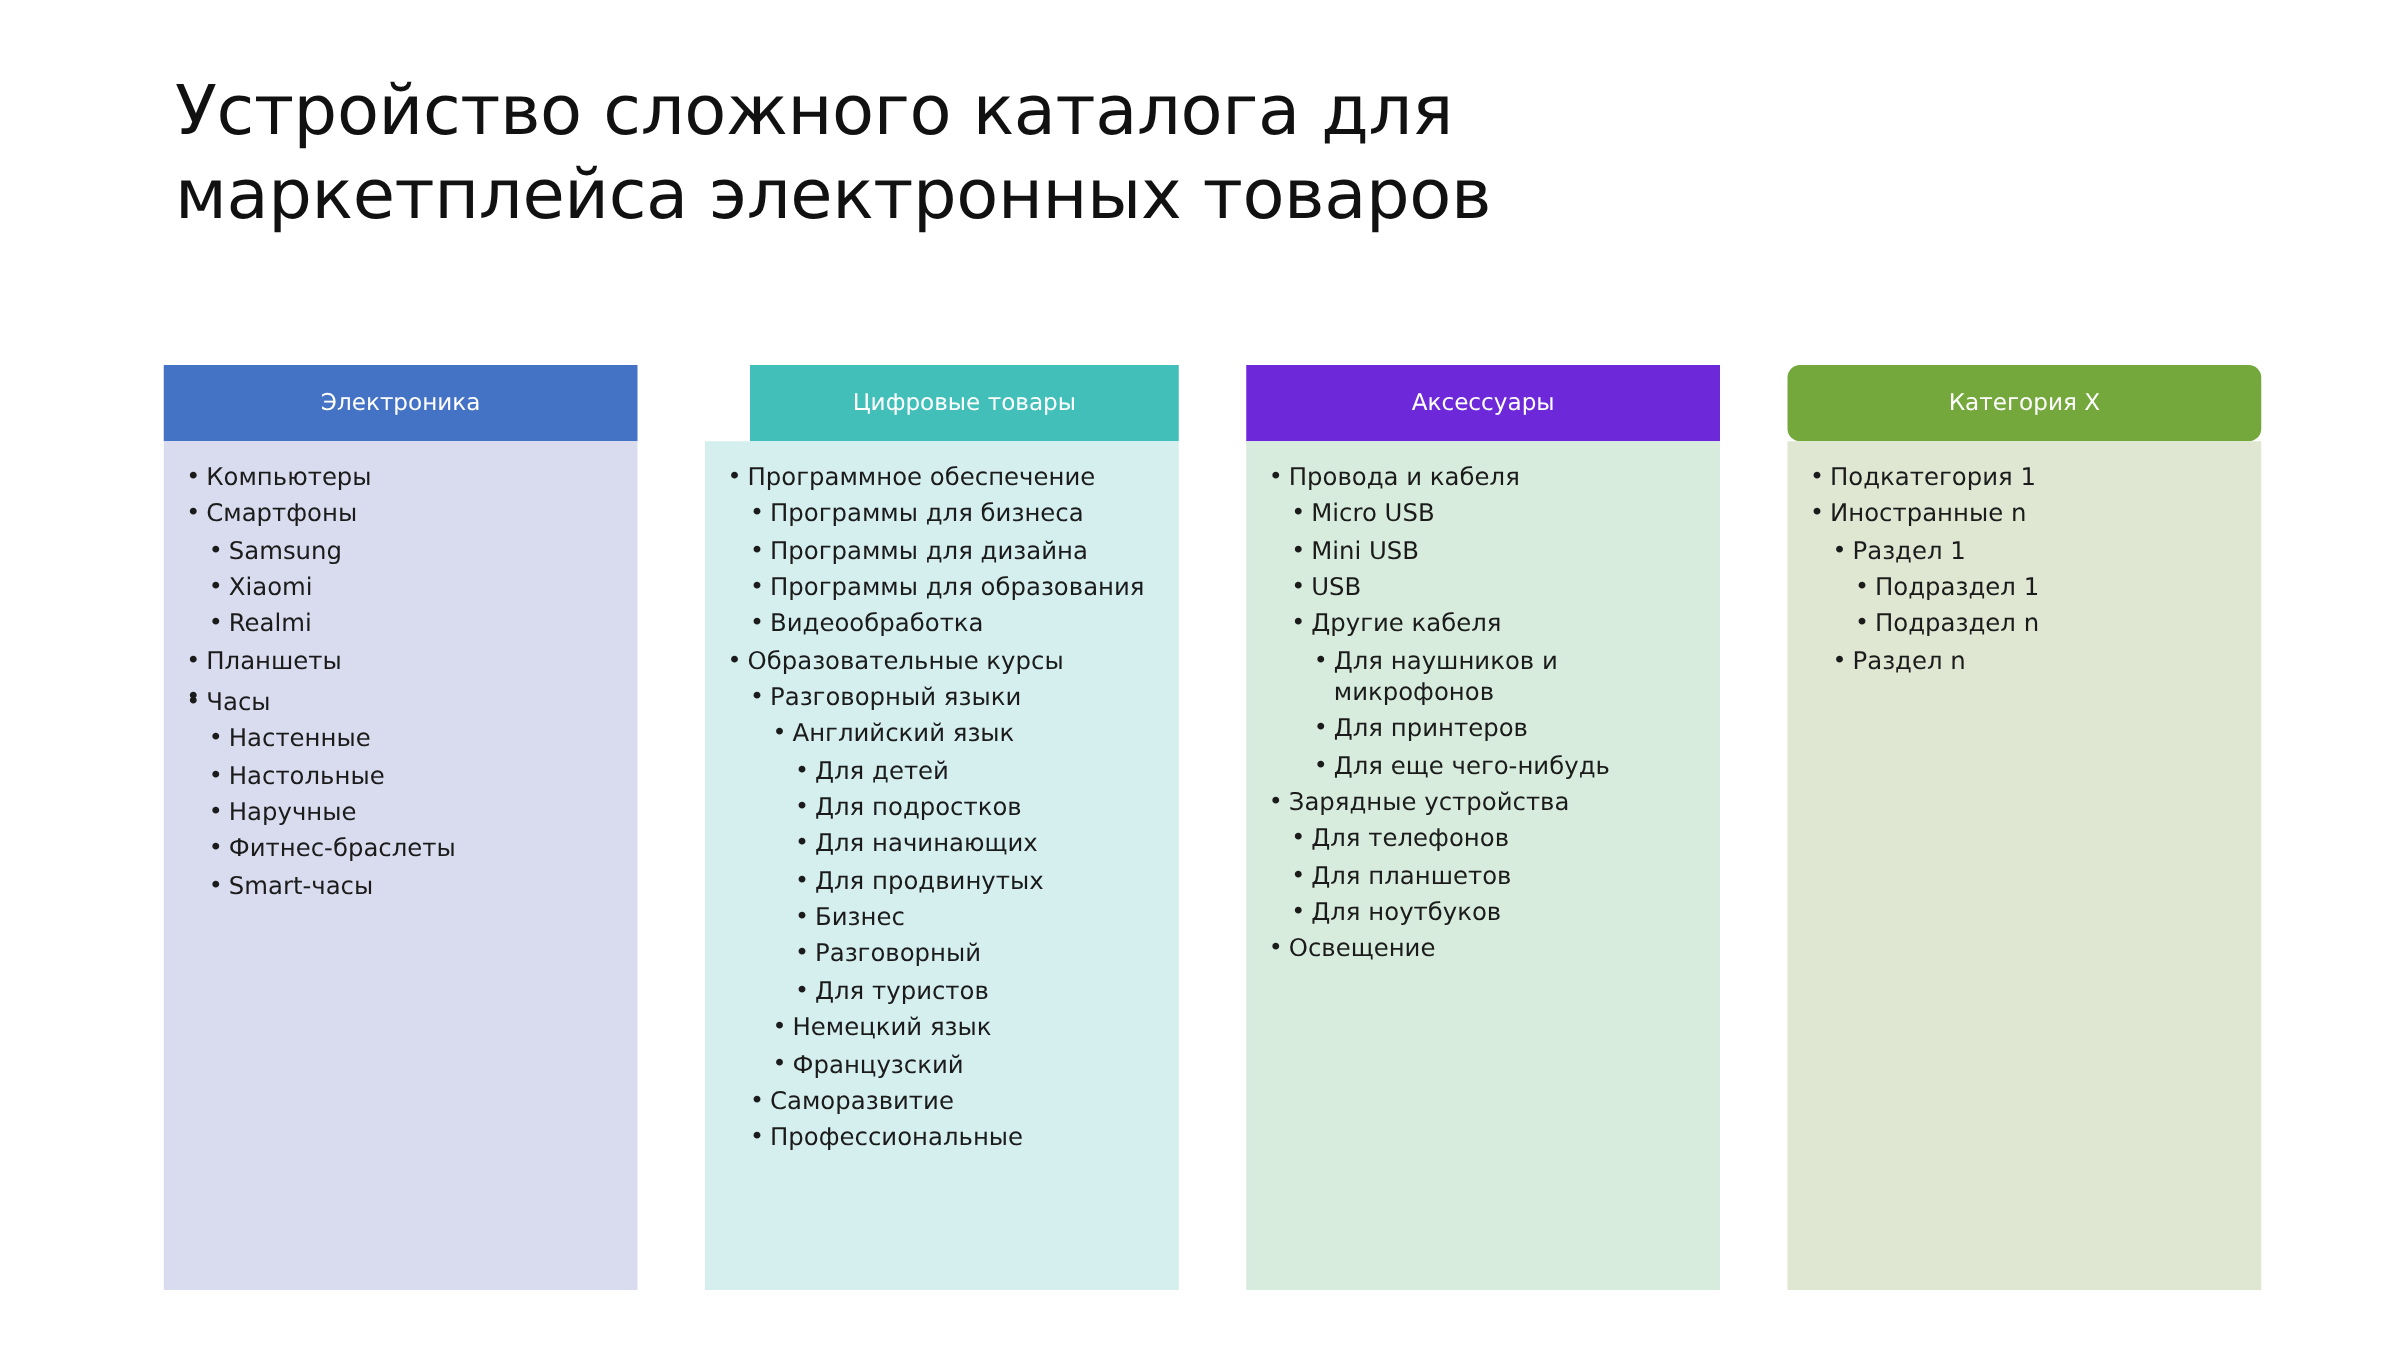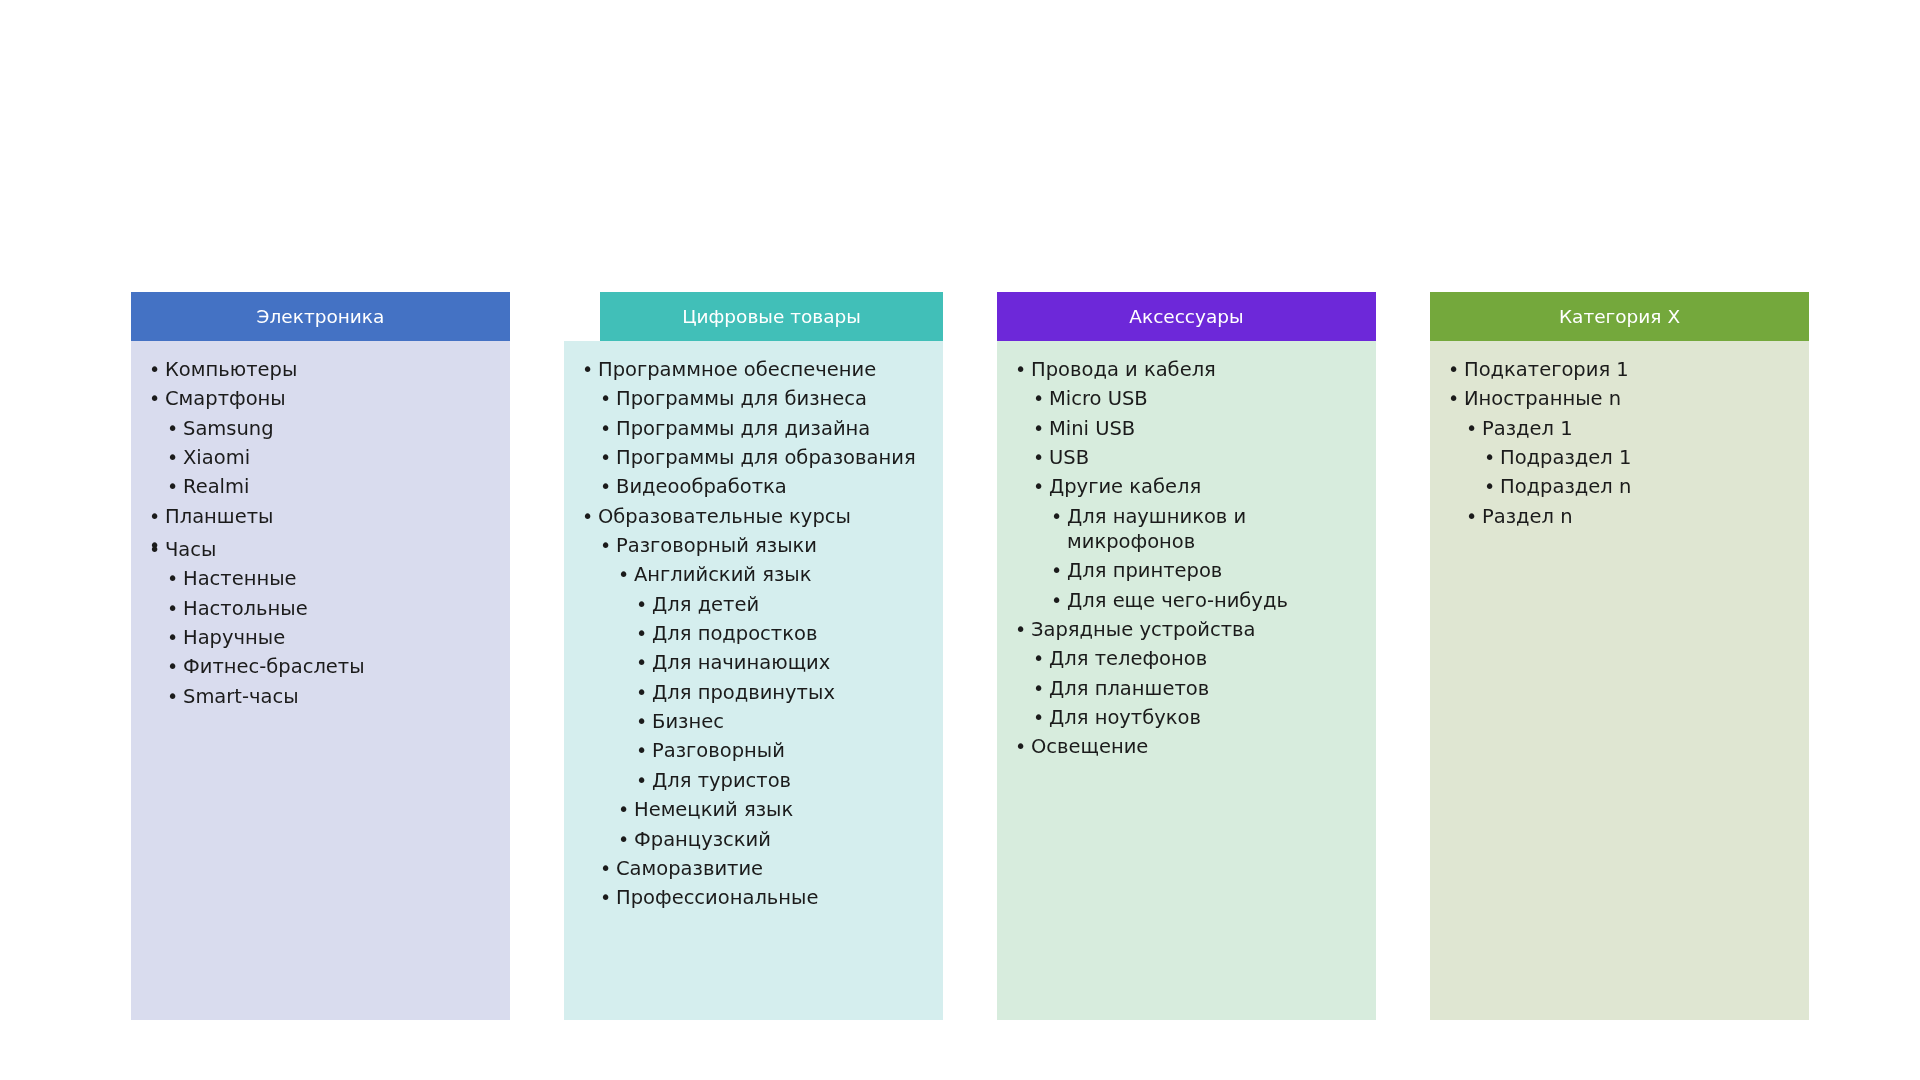--- a/index.html
+++ b/index.html
@@ -40,21 +40,21 @@
     gap: 0;
   }
   .col {
     width: 379px;
     margin-right: 54px;
     display: flex;
     flex-direction: column;
   }
   .col:last-child { margin-right: 0; }
   .col-head {
-    height: 49px;
+    height: 61px;
     display: flex;
     align-items: center;
     justify-content: center;
     color: #ffffff;
     font-size: 18.5px;
     font-weight: 400;
   }
   .col-body {
     padding: 14px 14px 20px 14px;
     flex: 1 1 auto;
@@ -87,20 +87,21 @@
   .d1 { margin-left: 0px; }
   .d2 { margin-left: 18px; }
   .d3 { margin-left: 36px; }
   .d4 { margin-left: 54px; }
 </style>
 </head>
 <body>
 
 <div class="slide">
 
+  <div class="slide-title">Устройство сложного каталога для маркетплейса электронных товаров</div>
 
   <div class="columns">
 
     <div class="col col-0">
       <div class="col-head" style="background: rgb(68, 114, 196);">Электроника</div>
       <div class="col-body" style="background: rgb(217, 220, 238);">
         <ul class="lvl">
             <li class="item d1"><span class="bul">•</span><span>Компьютеры</span></li>
             <li class="item d1"><span class="bul">•</span><span>Смартфоны</span></li>
             <li class="item d2"><span class="bul">•</span><span>Samsung</span></li>
@@ -160,21 +161,21 @@
             <li class="item d1"><span class="bul">•</span><span>Зарядные устройства</span></li>
             <li class="item d2"><span class="bul">•</span><span>Для телефонов</span></li>
             <li class="item d2"><span class="bul">•</span><span>Для планшетов</span></li>
             <li class="item d2"><span class="bul">•</span><span>Для ноутбуков</span></li>
             <li class="item d1"><span class="bul">•</span><span>Освещение</span></li>
           </ul>
       </div>
     </div>
 
     <div class="col col-3">
-      <div class="col-head" style="background: rgb(116, 168, 60);">Категория X</div>
+      <div class="col-head" style="background: rgb(116, 168, 60); border-radius: 10px;">Категория X</div>
       <div class="col-body" style="background: rgb(223, 230, 210);">
         <ul class="lvl">
             <li class="item d1"><span class="bul">•</span><span>Подкатегория 1</span></li>
             <li class="item d1"><span class="bul">•</span><span>Иностранные n</span></li>
             <li class="item d2"><span class="bul">•</span><span>Раздел 1</span></li>
             <li class="item d3"><span class="bul">•</span><span>Подраздел 1</span></li>
             <li class="item d3"><span class="bul">•</span><span>Подраздел n</span></li>
             <li class="item d2"><span class="bul">•</span><span>Раздел n</span></li>
           </ul>
       </div>

